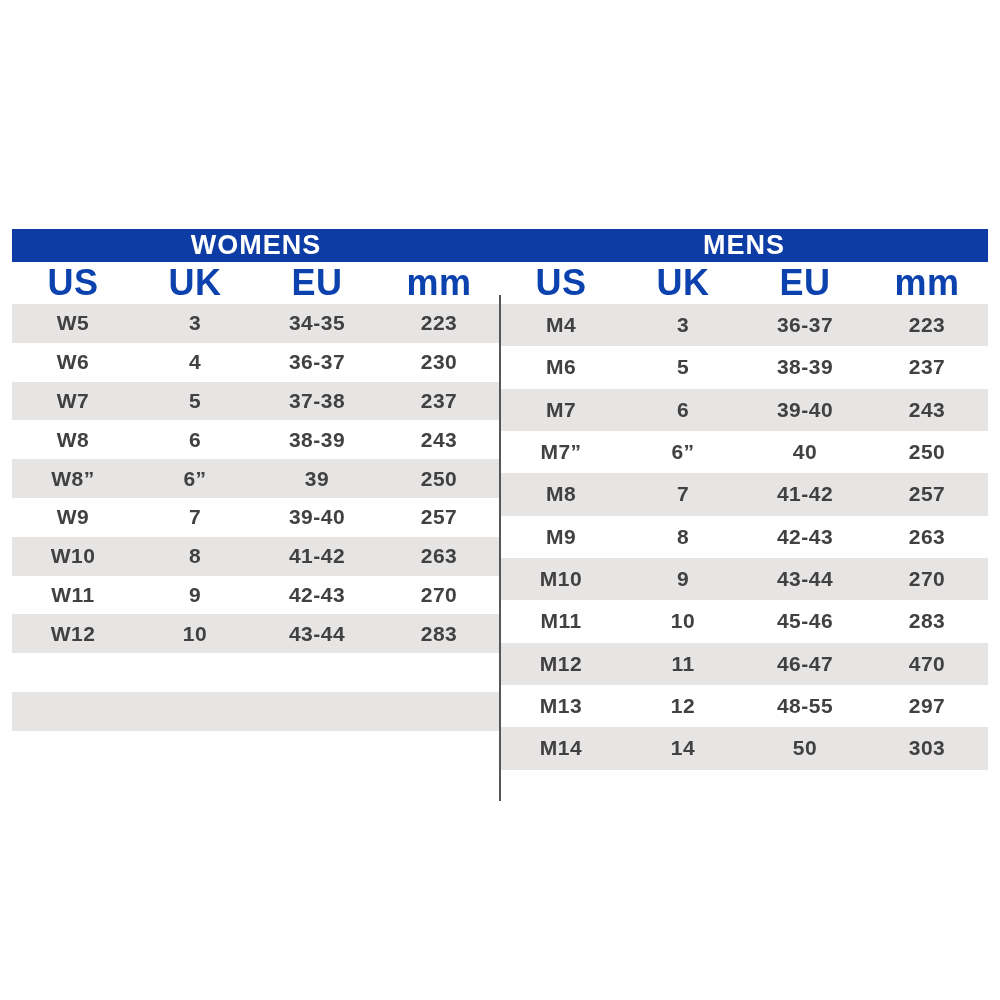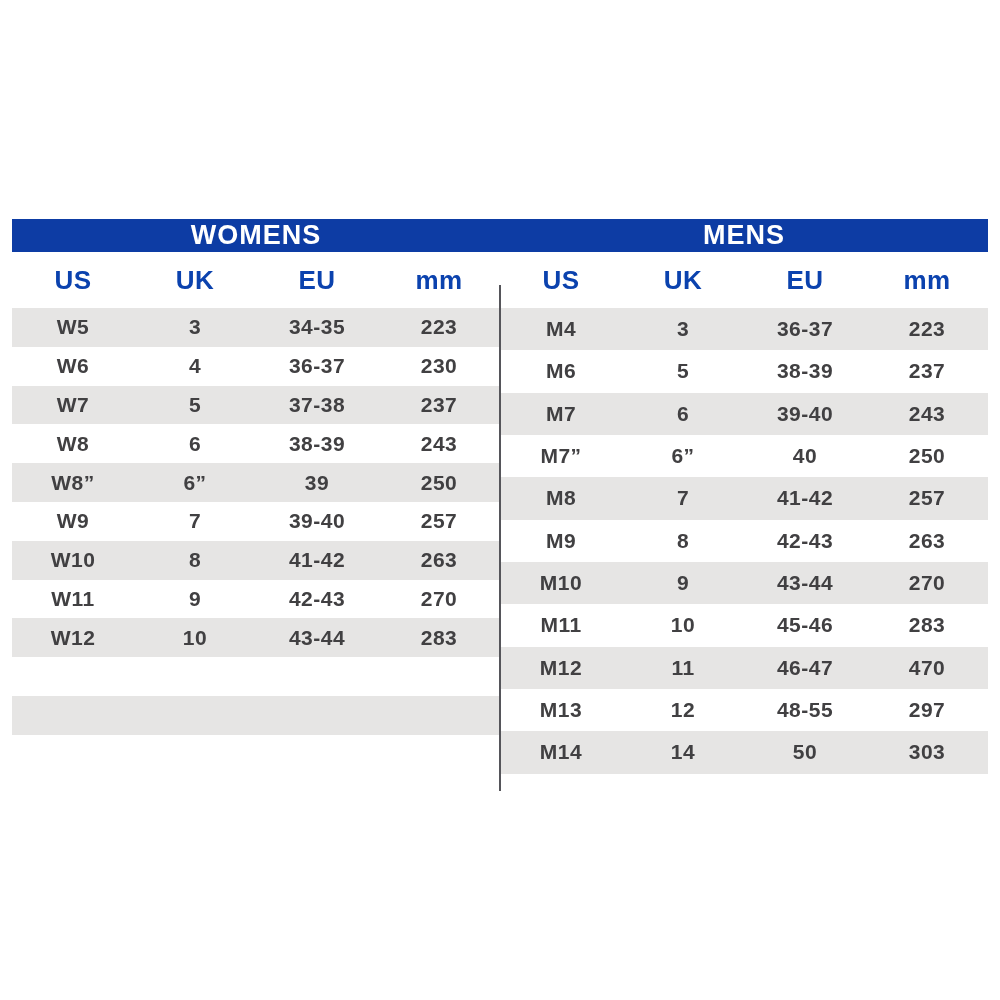--- a/index.html
+++ b/index.html
@@ -9,27 +9,27 @@
     --row-white:#ffffff;
     --cell-text:#414042;
     --divider-gray:#55555a;
     --band-text:#ffffff;
     --page-bg:#ffffff;
   }
   *{margin:0;padding:0;box-sizing:border-box;}
   html,body{width:1000px;height:1000px;background:var(--page-bg);
     font-family:"Liberation Sans","DejaVu Sans",sans-serif;}
   .canvas{position:relative;width:1000px;height:1000px;background:var(--page-bg);overflow:hidden;}
-  .size-chart{position:absolute;left:12px;top:219px;width:976px;}
+  .size-chart{position:absolute;left:12px;top:229px;width:976px;}
   .band{display:flex;height:33px;background:var(--band-blue);}
   .band-half{flex:1;display:flex;align-items:center;justify-content:center;
     color:var(--band-text);font-size:27px;font-weight:bold;letter-spacing:1px;line-height:1;}
   .tables{display:flex;position:relative;}
   .half-table{flex:1;border-collapse:collapse;table-layout:fixed;width:50%;}
-  .half-table th{height:56px;color:var(--header-text-blue);font-size:26px;
+  .half-table th{height:40px;color:var(--header-text-blue);font-size:36px;
     font-weight:bold;text-align:center;vertical-align:middle;letter-spacing:0.5px;}
   .half-table td{height:38.8px;color:var(--cell-text);font-size:21px;
     font-weight:bold;text-align:center;vertical-align:middle;letter-spacing:0.5px;}
   .half-table tbody tr:nth-child(odd){background:var(--row-gray);}
   .half-table tbody tr:nth-child(even){background:var(--row-white);}
   .divider{position:absolute;left:487px;top:33px;width:2px;height:506px;
     background:var(--divider-gray);}
 </style>
 </head>
 <body>

